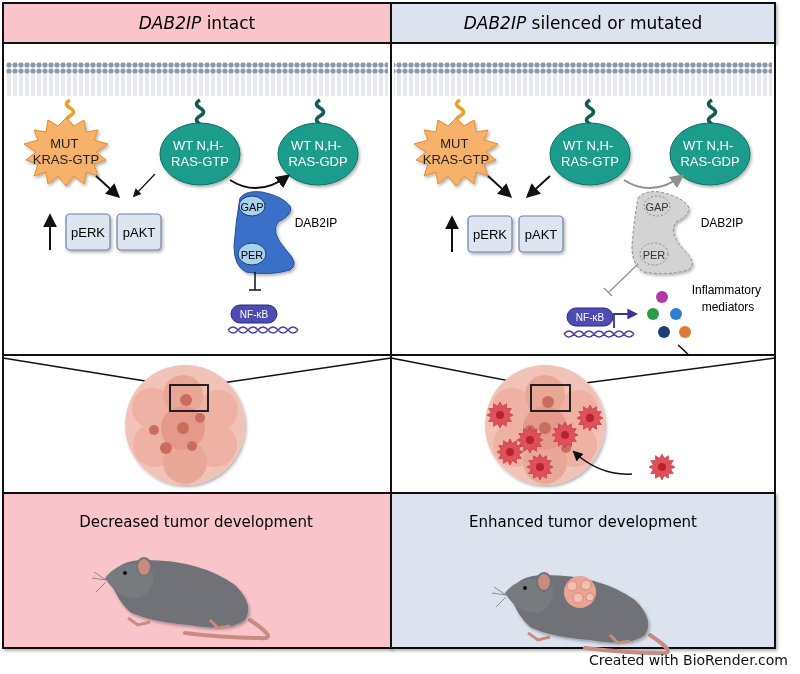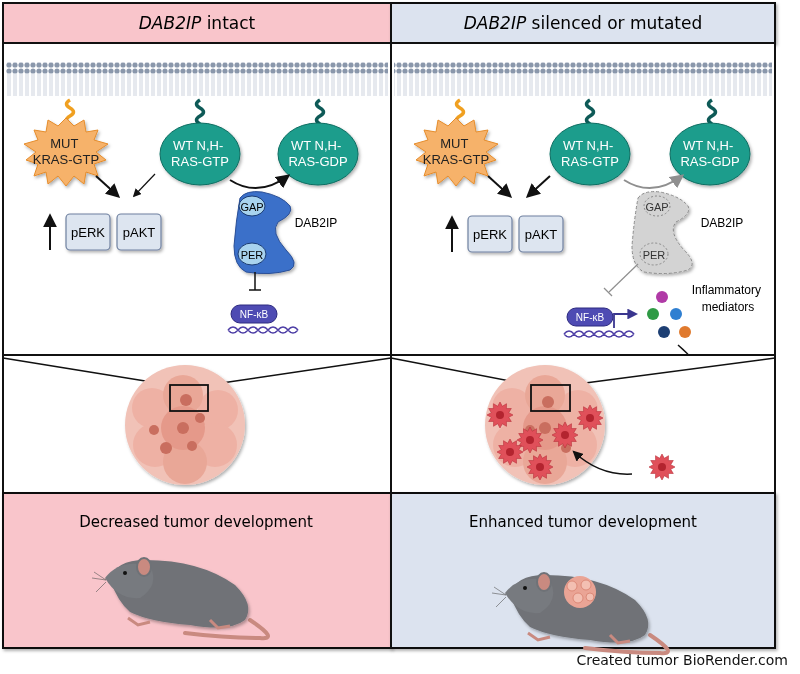--- a/index.html
+++ b/index.html
@@ -259,13 +259,13 @@
         <circle cx="186" cy="570" r="5" fill="#f3bfb2" stroke="#d77f6d" stroke-width="0.8"></circle>
         <circle cx="178" cy="583" r="5" fill="#f3bfb2" stroke="#d77f6d" stroke-width="0.8"></circle>
         <circle cx="190" cy="582" r="4" fill="#f3bfb2" stroke="#d77f6d" stroke-width="0.8"></circle>
       </g>
     </g>
   </g>
 
   <line x1="391" y1="3" x2="391" y2="648" stroke="#111" stroke-width="2"></line>
 </svg>
 
-<div class="credit">Created tumor BioRender.com</div>
+<div class="credit">Created with BioRender.com</div>
 
 </body></html>

